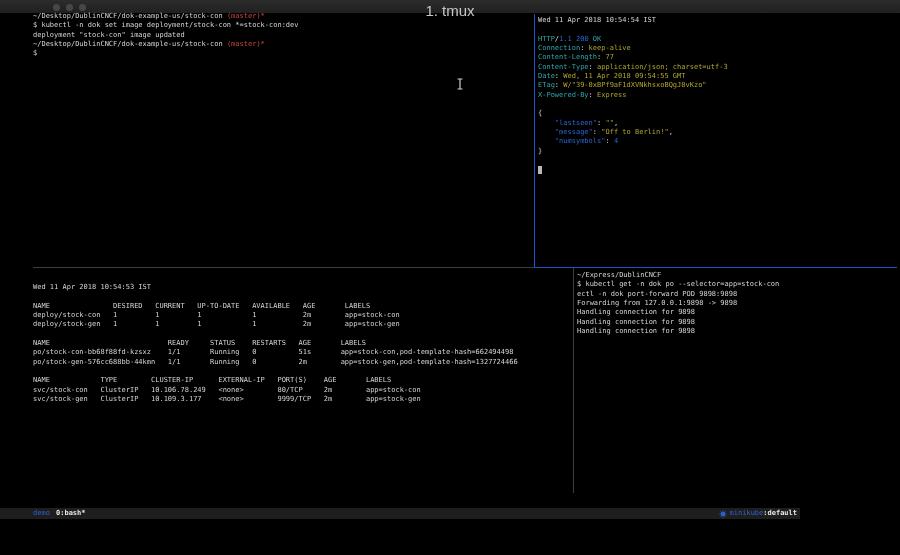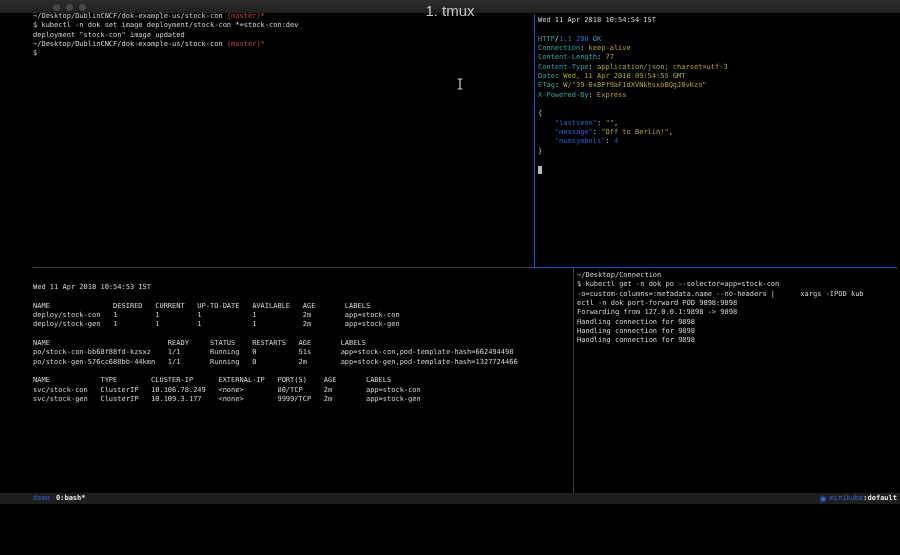--- a/index.html
+++ b/index.html
@@ -33,21 +33,21 @@
   .bl-pane{left:33px;top:271px;width:537px;margin-top:12px;}
   .br-pane{left:577px;top:271px;width:320px;}
   
   .vb-top{position:absolute;left:534px;top:14px;width:1px;height:253px;background:var(--border-blue);}
   .hb-left{position:absolute;left:33px;top:267px;width:501px;height:1px;background:var(--border-gray);}
   .hb-right{position:absolute;left:534px;top:267px;width:363px;height:1px;background:var(--border-blue);}
   .vb-bottom{position:absolute;left:573px;top:268px;width:1px;height:225px;background:var(--border-gray);}
   
   .ibeam{position:absolute;left:456px;top:75px;}
   
-  .statusbar{position:absolute;left:0;top:493px;width:900px;height:11px;background:var(--status-bg);
+  .statusbar{position:absolute;left:0;top:508px;width:800px;height:11px;background:var(--status-bg);
     font-size:7px;line-height:11px;}
   .session{position:absolute;left:33px;color:var(--blue);}
   .winname{position:absolute;left:56px;color:#e8e8e8;font-weight:700;}
   .sb-right{position:absolute;right:3px;top:0;height:11px;display:flex;align-items:center;}
   .kctx{color:var(--blue);}
   .kns{color:#e8e8e8;font-weight:700;}
   .helm{margin-right:3px;display:block;}
 </style>
 </head>
 <body>
@@ -101,23 +101,22 @@
       <div class="line"><span class="seg fg">NAME                            READY     STATUS    RESTARTS   AGE       LABELS</span></div>
       <div class="line"><span class="seg fg">po/stock-con-bb68f88fd-kzsxz    1/1       Running   0          51s       app=stock-con,pod-template-hash=662494498</span></div>
       <div class="line"><span class="seg fg">po/stock-gen-576cc688bb-44kmn   1/1       Running   0          2m        app=stock-gen,pod-template-hash=1327724466</span></div>
       <div class="line"><span class="seg fg"></span></div>
       <div class="line"><span class="seg fg">NAME            TYPE        CLUSTER-IP      EXTERNAL-IP   PORT(S)    AGE       LABELS</span></div>
       <div class="line"><span class="seg fg">svc/stock-con   ClusterIP   10.106.78.249   &lt;none&gt;        80/TCP     2m        app=stock-con</span></div>
       <div class="line"><span class="seg fg">svc/stock-gen   ClusterIP   10.109.3.177    &lt;none&gt;        9999/TCP   2m        app=stock-gen</span></div>
     </div>
 
   <div class="pane br-pane">
-      <div class="line"><span class="seg fg">~/Desktop/Connection</span></div>
+      <div class="line"><span class="seg fg">~/Express/DublinCNCF</span></div>
       <div class="line"><span class="seg fg">$ kubectl get -n dok po --selector=app=stock-con</span></div>
-      <div class="line"><span class="seg fg">-o=custom-columns=:metadata.name --no-headers |      xargs -IPOD kub</span></div>
       <div class="line"><span class="seg fg">ectl -n dok port-forward POD 9898:9898</span></div>
       <div class="line"><span class="seg fg">Forwarding from 127.0.0.1:9898 -&gt; 9898</span></div>
       <div class="line"><span class="seg fg">Handling connection for 9898</span></div>
       <div class="line"><span class="seg fg">Handling connection for 9898</span></div>
       <div class="line"><span class="seg fg">Handling connection for 9898</span></div>
     </div>
 
   <div class="vb-top"></div>
   <div class="hb-left"></div>
   <div class="hb-right"></div>

